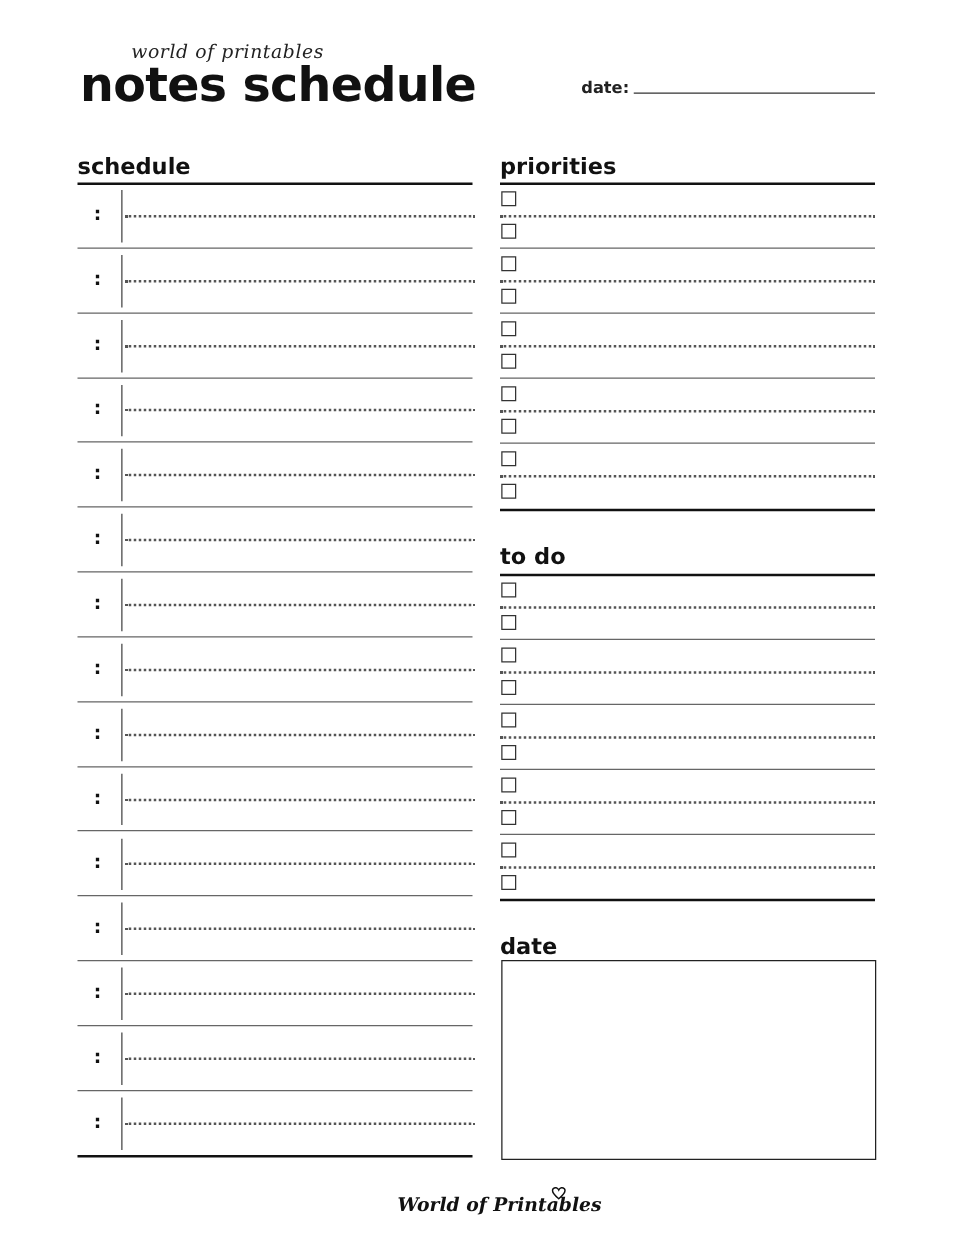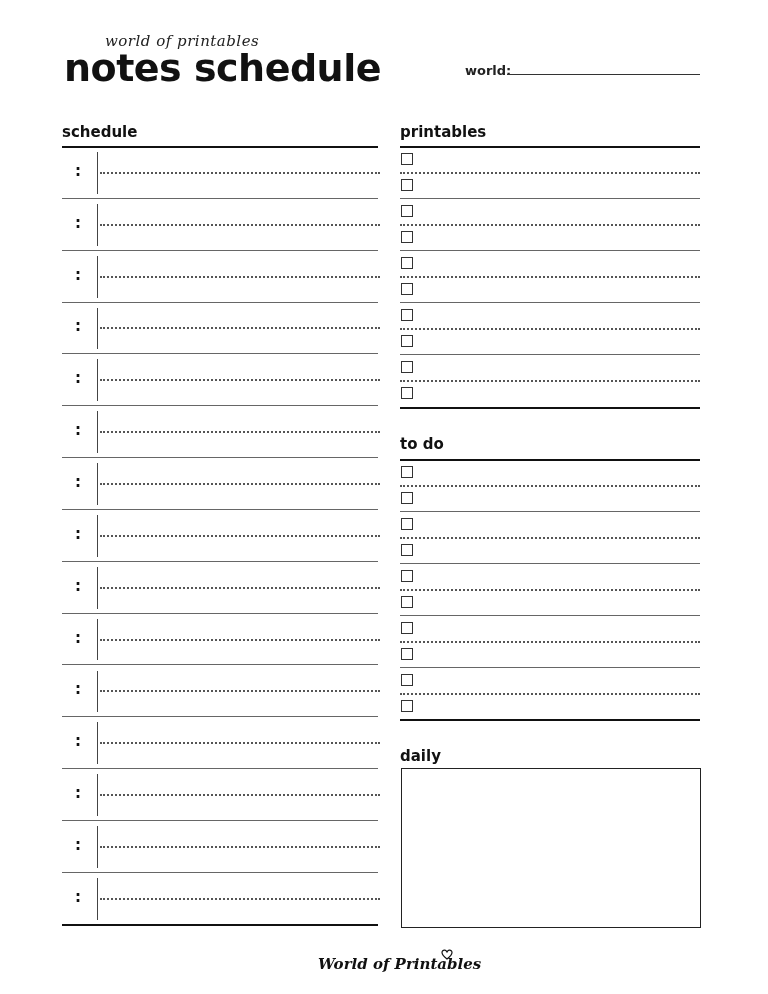--- a/index.html
+++ b/index.html
@@ -5,21 +5,21 @@
     html, body { margin: 0; padding: 0; background: #ffffff; }
     body { width: 768px; height: 994px; position: relative; overflow: hidden; font-family: "DejaVu Sans", sans-serif; color: #111; }
     .abs { position: absolute; }
 
     .brand-script { left: 105px; top: 32px; font-family: "DejaVu Serif", serif; font-style: italic; font-size: 15px; letter-spacing: 0.5px; color: #222; }
     .page-title { left: 64px; top: 44px; font-family: "DejaVu Sans", sans-serif; font-weight: bold; font-size: 38px; letter-spacing: -0.5px; color: #111; line-height: 48px; }
 
     .date-label { left: 465px; top: 63px; font-size: 13px; font-weight: bold; color: #222; }
     .date-line { left: 507px; top: 74px; width: 193px; height: 0; border-top: 1.5px solid #333; }
 
-    .section-label { font-size: 15px; font-weight: bold; color: #111; }
+    .section-label { font-size: 18px; font-weight: bold; color: #111; }
 
     .thick-rule { height: 0; border-top: 2px solid #111; }
     .thin-rule { height: 0; border-top: 1.5px solid #666; }
     .dot-rule { height: 0; border-top: 2px dotted #555; }
 
     .sched-row { left: 62px; width: 316px; position: absolute; }
     .sched-row .colon { position: absolute; left: 12px; width: 8px; font-size: 15px; font-weight: bold; text-align: center; }
     .sched-row .vline { position: absolute; left: 35px; width: 0; border-left: 1.5px solid #444; }
     .sched-row .dots { position: absolute; left: 38px; width: 280px; height: 0; border-top: 2px dotted #555; }
     .sched-row .sep { position: absolute; left: 0; width: 316px; height: 0; border-top: 1.5px solid #666; }
@@ -29,21 +29,21 @@
     .notes-box { left: 401px; top: 768px; width: 298px; height: 158px; border: 1.5px solid #222; background: #fff; }
 
     .footer-brand { left: 318px; top: 955px; font-family: "DejaVu Serif", serif; font-style: italic; font-weight: bold; font-size: 15px; color: #111; }
     .footer-heart { left: 441px; top: 949px; font-size: 11px; color: #111; }
   </style>
 </head>
 <body>
 
 <div class="abs brand-script">world of printables</div>
 <div class="abs page-title">notes schedule</div>
-<div class="abs date-label">world:</div>
+<div class="abs date-label">date:</div>
 <div class="abs date-line"></div>
 
 <div class="abs section-label" style="left:62px; top:123px;">schedule</div>
 <div class="abs thick-rule" style="left:62px; top:146px; width:316px;"></div>
 <div id="schedule-rows">
     <div class="sched-row" style="top: 147px; height: 51.85px;">
       <div class="colon" style="top:14.925px">:</div>
       <div class="vline" style="top:5px; height:41.85px"></div>
       <div class="dots" style="top:24.925px"></div>
       <div class="sep" style="top:50.85px"></div>
@@ -127,21 +127,21 @@
       <div class="sep" style="top:50.85px"></div>
     </div>
     <div class="sched-row" style="top: 872.9px; height: 51.85px;">
       <div class="colon" style="top:14.925px">:</div>
       <div class="vline" style="top:5px; height:41.85px"></div>
       <div class="dots" style="top:24.925px"></div>
     </div>
   </div>
 <div class="abs thick-rule" style="left:62px; top:924px; width:316px;"></div>
 
-<div class="abs section-label" style="left:400px; top:123px;">printables</div>
+<div class="abs section-label" style="left:400px; top:123px;">priorities</div>
 <div class="abs thick-rule" style="left:400px; top:146px; width:300px;"></div>
 <div id="priorities-list">
     <div class="checkbox" style="left: 401px; top: 153px;"></div>
     <div class="abs" style="left: 420px; top: 151px; font-size: 12px;"></div>
     <div class="abs dot-rule" style="left: 400px; width: 300px; top: 172px;"></div>
     <div class="checkbox" style="left: 401px; top: 179px;"></div>
     <div class="abs" style="left: 420px; top: 177px; font-size: 12px;"></div>
     <div class="abs thin-rule" style="left: 400px; width: 300px; top: 198px;"></div>
     <div class="checkbox" style="left: 401px; top: 205px;"></div>
     <div class="abs" style="left: 420px; top: 203px; font-size: 12px;"></div>
@@ -197,21 +197,21 @@
     <div class="abs" style="left: 420px; top: 646px; font-size: 12px;"></div>
     <div class="abs thin-rule" style="left: 400px; width: 300px; top: 667px;"></div>
     <div class="checkbox" style="left: 401px; top: 674px;"></div>
     <div class="abs" style="left: 420px; top: 672px; font-size: 12px;"></div>
     <div class="abs dot-rule" style="left: 400px; width: 300px; top: 693px;"></div>
     <div class="checkbox" style="left: 401px; top: 700px;"></div>
     <div class="abs" style="left: 420px; top: 698px; font-size: 12px;"></div>
   </div>
 <div class="abs thick-rule" style="left:400px; top:719px; width:300px;"></div>
 
-<div class="abs section-label" style="left:400px; top:747px;">daily</div>
+<div class="abs section-label" style="left:400px; top:747px;">date</div>
 <div class="abs notes-box"></div>
 
 <div class="abs footer-brand">World of Printables</div>
 <div class="abs footer-heart">
   <svg width="12" height="11" viewBox="0 0 12 11">
       <path d="M6 10 C1 6 0 4 1.5 2 C3 0.5 5 1 6 3 C7 1 9 0.5 10.5 2 C12 4 11 6 6 10 Z" fill="none" stroke="#111" stroke-width="1.2"></path>
     </svg>
 </div>
 
 </body></html>

